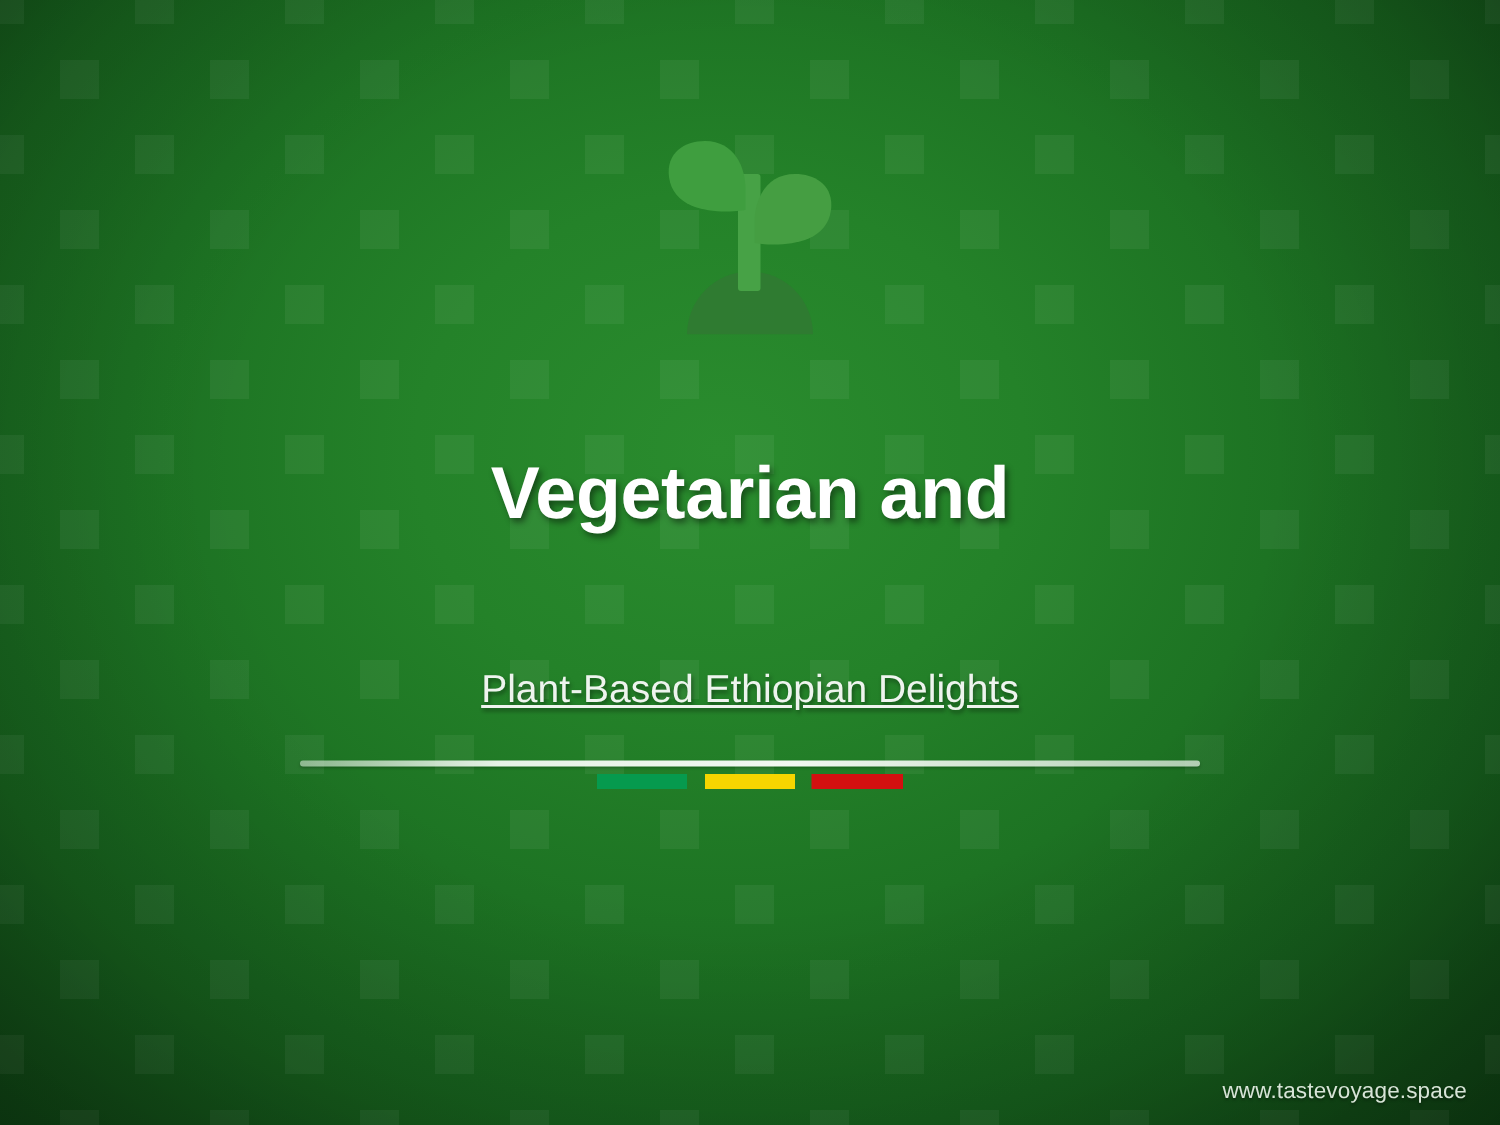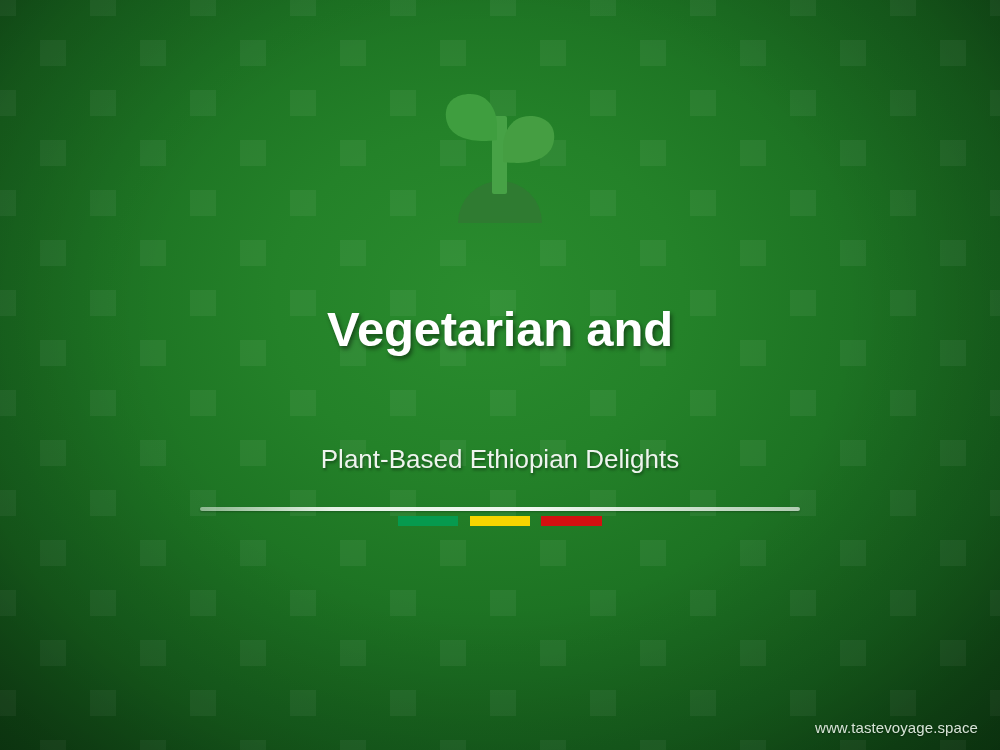--- a/index.html
+++ b/index.html
@@ -116,20 +116,21 @@
   .subtitle {
     position: absolute;
     left: 0;
     right: 0;
     top: 444px;
     text-align: center;
     color: #eef4ee;
     font-size: 26px;
     font-weight: normal;
     text-shadow: 1px 2px 3px rgba(0,0,0,0.40);
+    text-decoration: underline;
   }
 
   .divider {
     position: absolute;
     left: 200px;
     top: 507px;
     width: 600px;
     height: 4px;
     background: linear-gradient(to right,
        rgba(225,235,225,0.55) 0%,

